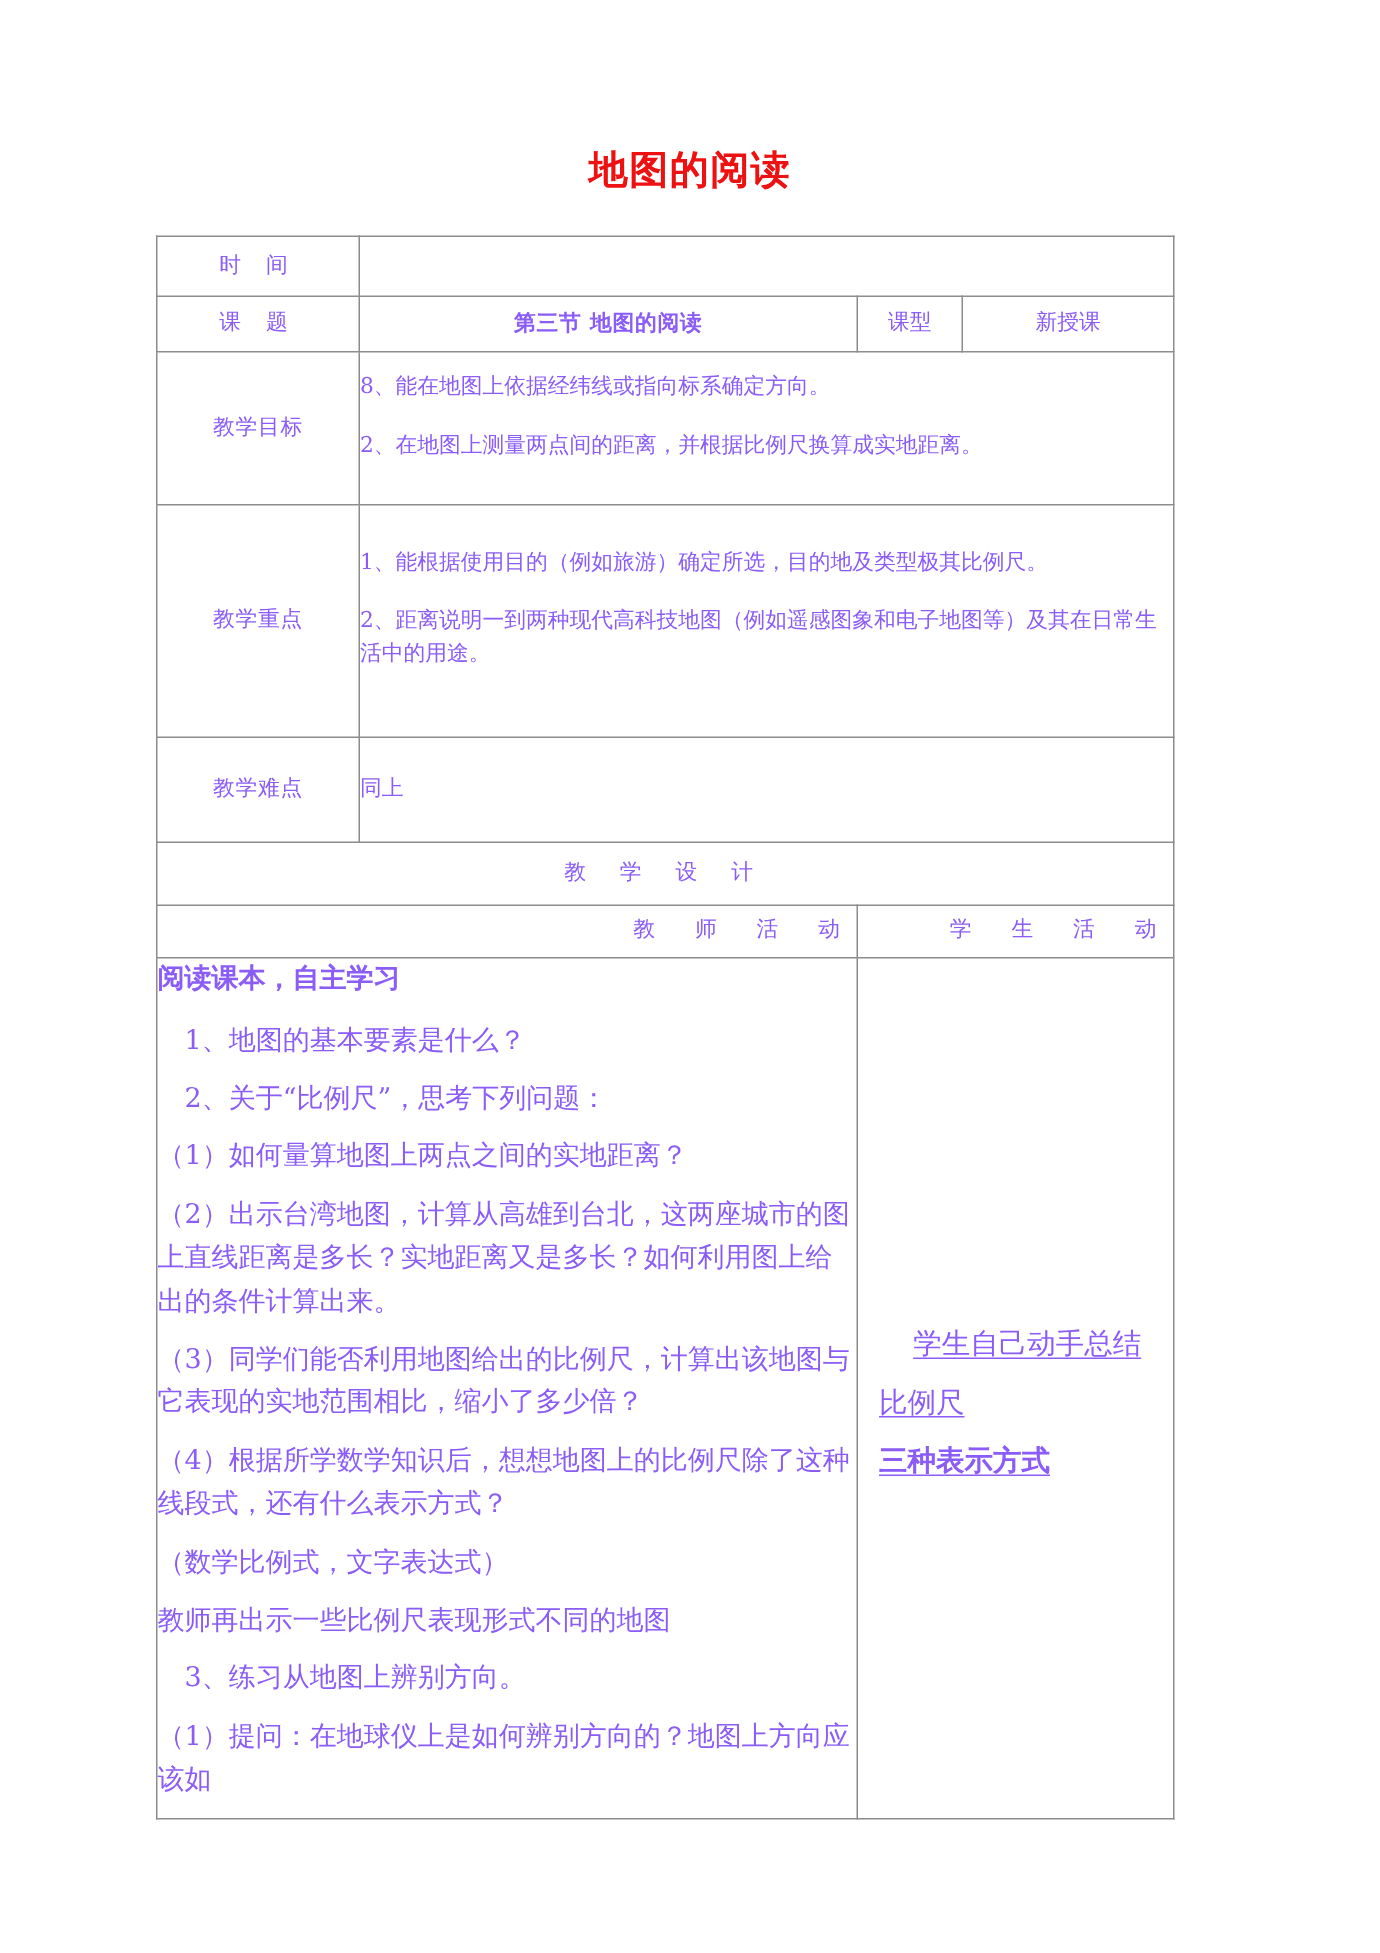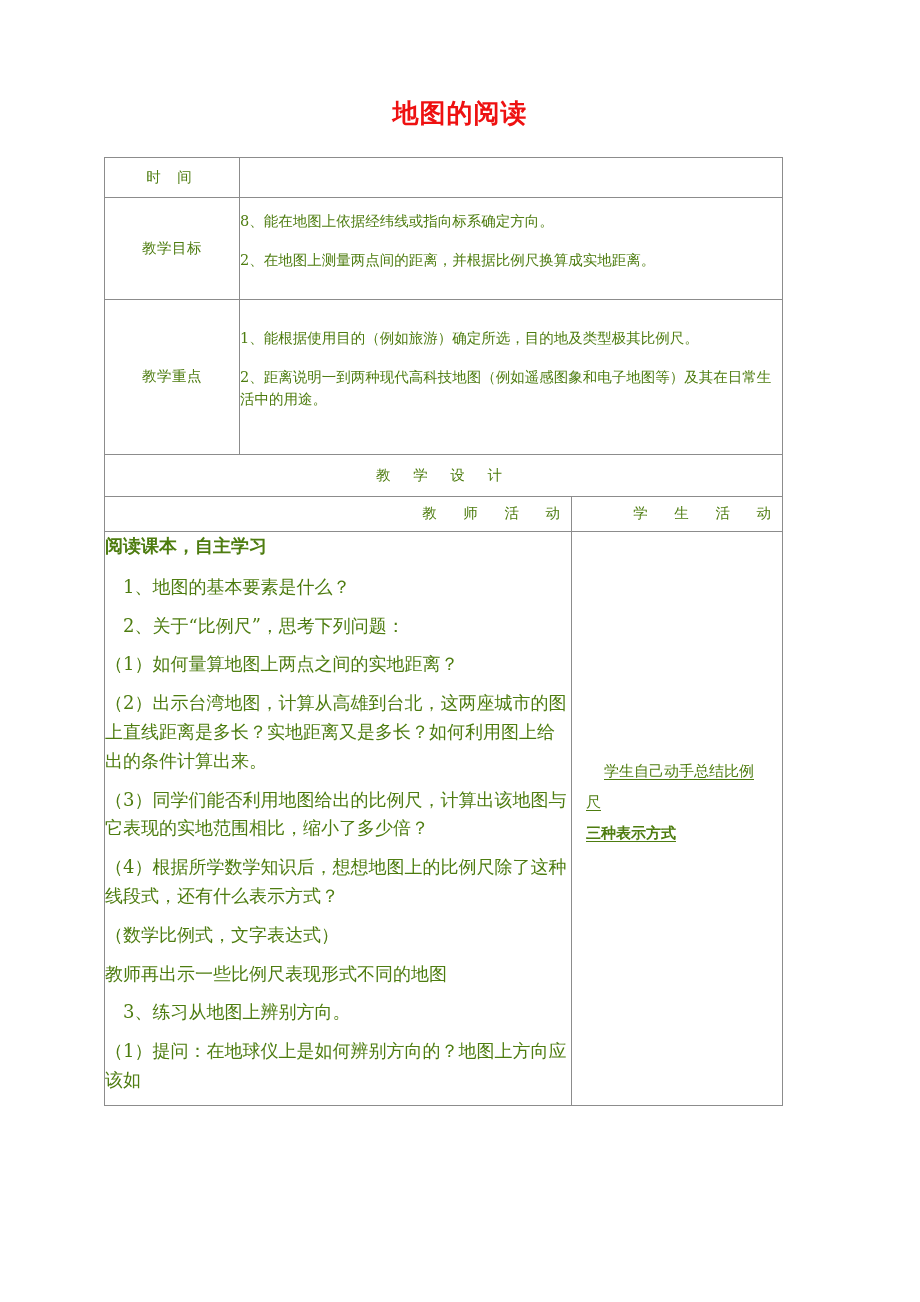--- a/index.html
+++ b/index.html
@@ -43,21 +43,21 @@
     width: 678px;
     border-collapse: collapse;
     table-layout: fixed;
   }
   .lesson-table td {
     border: 1px solid #8c8c8c;
     padding: 0;
     vertical-align: middle;
     font-size: 14.5px;
     line-height: 1.9;
-    color: #4d7c0f;
+    color: #8b5cf6;
   }
 
   .col-label   { width: 135px; }
   .col-body    { width: 332px; }
   .col-type    { width: 70px;  }
   .col-typeval { width: 141px; }
 
   .cell-label {
     text-align: center;
     letter-spacing: 0.5px;
@@ -131,23 +131,23 @@
   }
 
   .student-cell {
     vertical-align: top;
     padding: 0;
     position: relative;
   }
   .student-note {
     position: absolute;
     left: 14px;
-    top: 224px;
+    top: 238px;
     width: 180px;
-    font-size: 15px;
+    font-size: 19px;
     line-height: 2.05;
     text-decoration: underline;
     text-underline-offset: 3px;
   }
   .student-note .ln1 { display: block; text-indent: 1.2em; }
   .student-note .ln2 { display: block; font-weight: bold; }
 </style>
 </head>
 <body>
 
@@ -162,37 +162,47 @@
       <col class="col-type">
       <col class="col-typeval">
     </colgroup>
     <tbody>
 
       <tr class="row-time">
         <td class="cell-label-wide">时  间</td>
         <td colspan="3"></td>
       </tr>
 
+      <tr class="row-topic">
+        <td class="cell-label-wide">课  题</td>
+        <td class="cell-center topic-title">第三节 地图的阅读</td>
+        <td class="cell-center">课型</td>
+        <td class="cell-center">新授课</td>
+      </tr>
 
       <tr class="row-goal">
         <td class="cell-label">教学目标</td>
         <td colspan="3" class="goal-block">
           <p class="para">8、能在地图上依据经纬线或指向标系确定方向。</p>
           <p class="para">2、在地图上测量两点间的距离，并根据比例尺换算成实地距离。</p>
         </td>
       </tr>
 
       <tr class="row-key">
         <td class="cell-label">教学重点</td>
         <td colspan="3" class="key-block">
           <p class="para">1、能根据使用目的（例如旅游）确定所选，目的地及类型极其比例尺。</p>
           <p class="para">2、距离说明一到两种现代高科技地图（例如遥感图象和电子地图等）及其在日常生活中的用途。</p>
         </td>
       </tr>
 
+      <tr class="row-hard">
+        <td class="cell-label">教学难点</td>
+        <td colspan="3" class="hard-block">同上</td>
+      </tr>
 
       <tr class="row-design">
         <td colspan="4" class="cell-center spaced-wide">教 学 设 计</td>
       </tr>
 
       <tr class="row-head">
         <td colspan="2" class="cell-center spaced-mid">教  师  活  动</td>
         <td colspan="2" class="cell-center spaced-mid">学 生 活 动</td>
       </tr>
 

